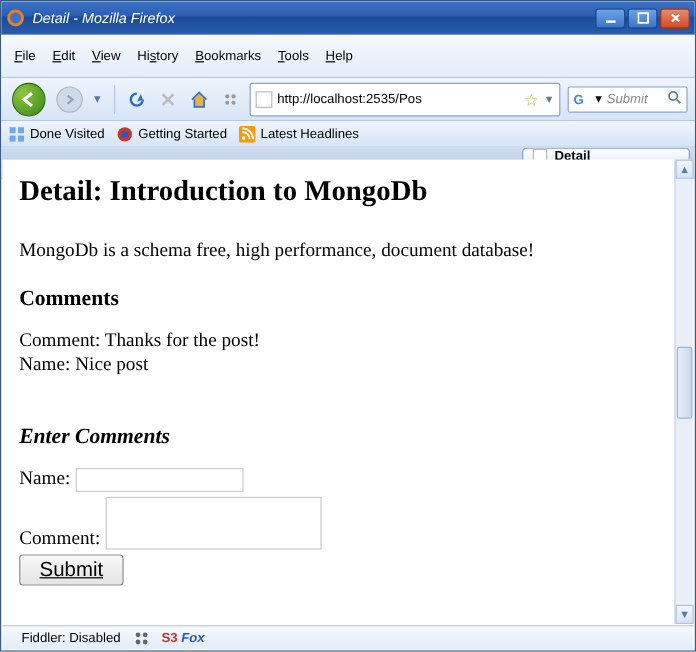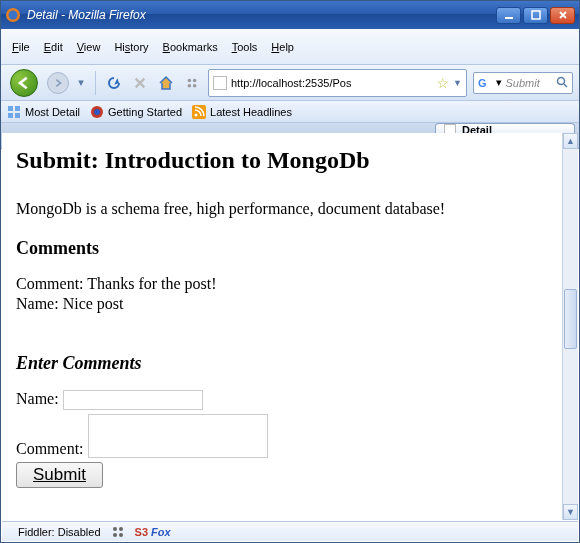--- a/index.html
+++ b/index.html
@@ -290,21 +290,21 @@
 <div class="bookbar">
   <div class="book-item">
     <span class="bi-icon">
         <svg viewBox="0 0 14 14" width="14" height="14">
           <rect x="1" y="1" width="5" height="5" fill="#6fa8e8"></rect>
           <rect x="8" y="1" width="5" height="5" fill="#6fa8e8"></rect>
           <rect x="1" y="8" width="5" height="5" fill="#6fa8e8"></rect>
           <rect x="8" y="8" width="5" height="5" fill="#6fa8e8"></rect>
         </svg>
       </span>
-    <span>Most Detail</span>
+    <span>Done Visited</span>
   </div>
   <div class="book-item">
     <span class="bi-icon">
         <svg viewBox="0 0 14 14" width="14" height="14">
           <circle cx="7" cy="7" r="6" fill="#c43a2a"></circle>
           <circle cx="7" cy="7" r="3" fill="#2a57c4"></circle>
         </svg>
       </span>
     <span>Getting Started</span>
   </div>
@@ -325,21 +325,21 @@
   <div class="tab">
     <span class="page-icon"></span>
     <span class="tab-label">Detail</span>
   </div>
   <div class="newtab">+</div>
   <div class="tab-list-btn">▾</div>
 </div>
 
 <div class="viewport">
   <div class="page">
-    <h2 class="title">Submit: Introduction to MongoDb</h2>
+    <h2 class="title">Detail: Introduction to MongoDb</h2>
     <p class="body-text">MongoDb is a schema free, high performance, document database!</p>
     <h3>Comments</h3>
     <div class="comment-row">
       <span>Comment:</span>
       <span>Thanks for the post!</span>
     </div>
     <div class="comment-row">
       <span>Name:</span>
       <span>Nice post</span>
     </div>

